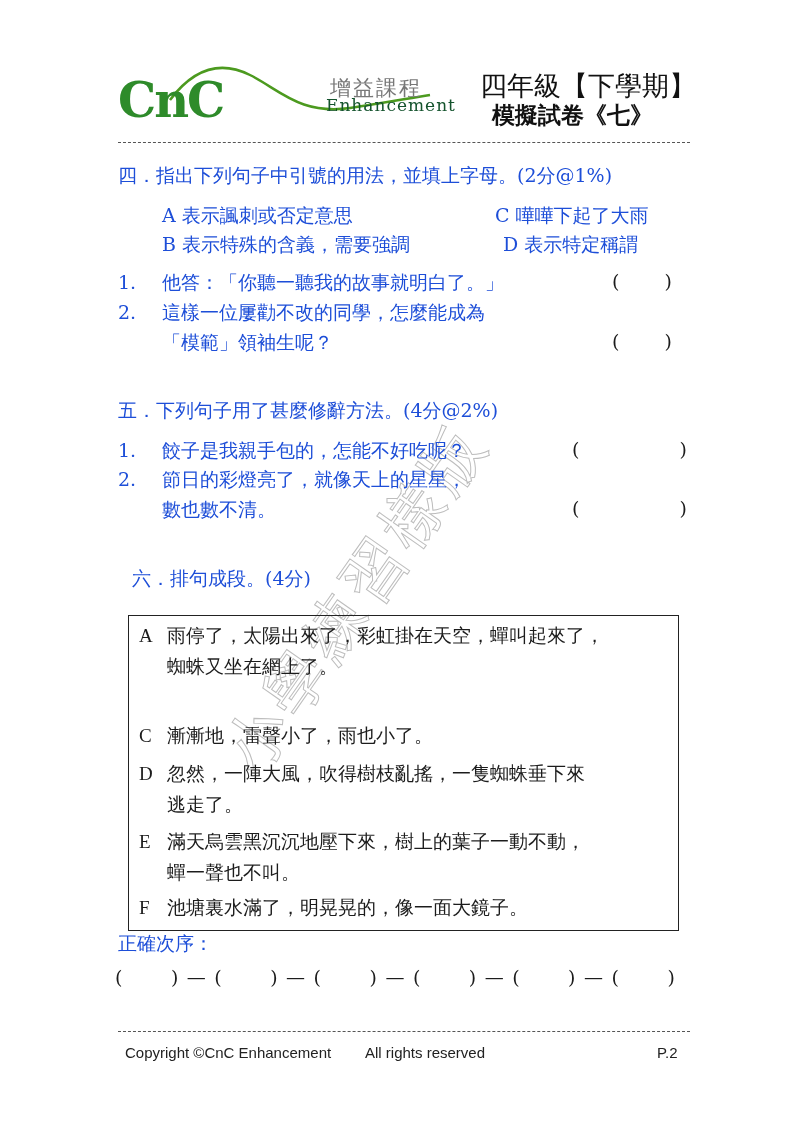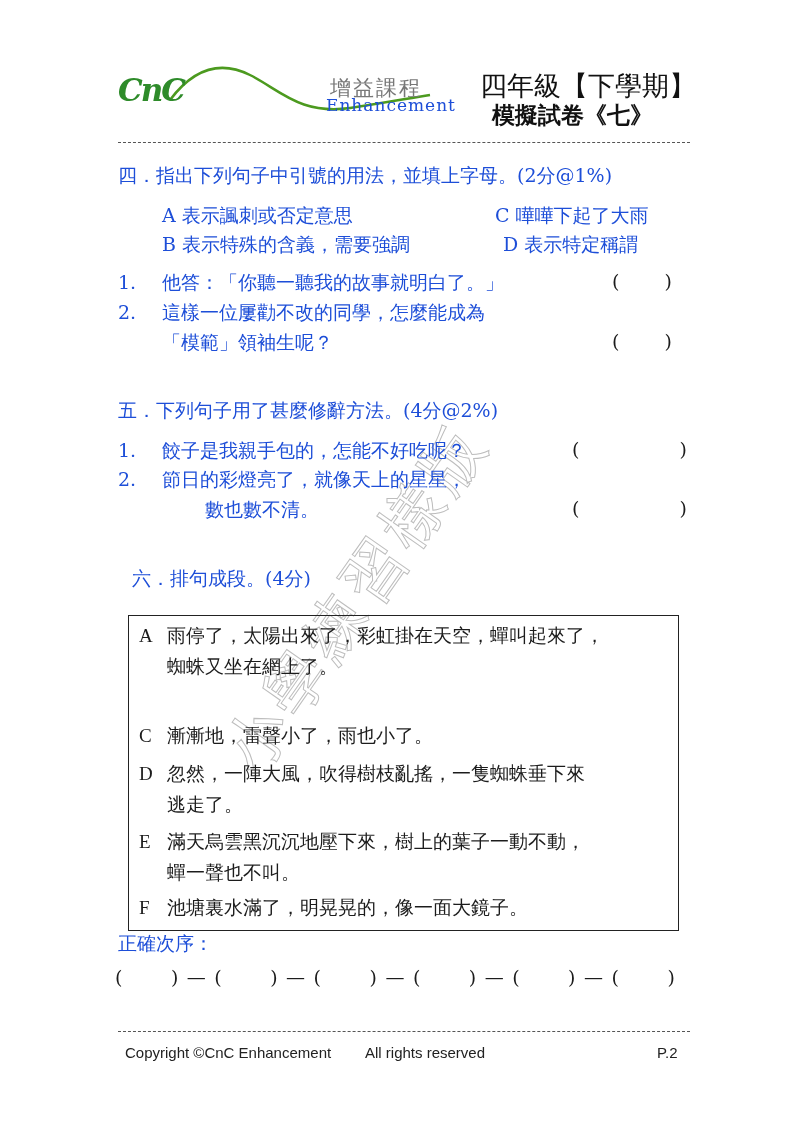--- a/index.html
+++ b/index.html
@@ -1,23 +1,23 @@
 <!DOCTYPE html>
 <html><head>
 <meta charset="utf-8">
 <style>
   html, body { margin:0; padding:0; background:#ffffff; }
   body { width:800px; height:1131px; position:relative; overflow:hidden;
          font-family:"DejaVu Serif","Liberation Serif",serif; color:#222; }
   .abs { position:absolute; }
-  .logo-cnc { left:118px; top:72px; font-family:"DejaVu Serif",serif; font-style:italic;
-              font-weight:bold; font-size:31px; color:#2e8b2a; letter-spacing:-2px; }
+  .logo-cnc { left:118px; top:72px; font-family:"DejaVu Serif",serif; 
+              font-weight:bold; font-size:48px; color:#2e8b2a; letter-spacing:-2px; }
   .logo-curve { left:150px; top:60px; }
   .logo-zh { left:330px; top:74px; font-family:"DejaVu Sans",sans-serif; font-size:21px; color:#777; letter-spacing:2px; }
-  .logo-en { left:326px; top:95px; font-family:"DejaVu Serif",serif; font-size:17px; color:#1d4ed8; letter-spacing:1px; }
+  .logo-en { left:326px; top:95px; font-family:"DejaVu Serif",serif; font-size:17px; color:#14532d; letter-spacing:1px; }
   .title1 { left:480px; top:68px; font-family:"DejaVu Sans",sans-serif; font-size:27px; font-weight:normal; color:#111; }
   .title2 { left:492px; top:100px; font-family:"DejaVu Sans",sans-serif; font-size:23px; font-weight:bold; color:#111; }
   .dash { left:118px; width:572px; border-top:1px dashed #555; height:0; }
   .txt { font-size:19px; line-height:30px; white-space:nowrap; color:#1d4ed8; }
   .paren { font-size:19px; color:#1c1c1c; }
   .box { left:128px; top:603px; width:549px; height:314px; border:1.5px solid #222;margin-top:12px; }
   .opt { position:absolute; left:10px; font-size:19px; line-height:30px; color:#1c1c1c; }
   .opt .letter { display:inline-block; width:28px; font-family:"Liberation Serif",serif; }
   .footer { font-family:"Liberation Sans",sans-serif; font-size:15px; color:#222; }
   .watermark { left:180px; top:560px; transform:rotate(-55deg); transform-origin:left top;
@@ -63,21 +63,21 @@
 <div class="abs txt" style="left:118px; top:395px;">五．下列句子用了甚麼修辭方法。(4分@2%)</div>
 <div class="abs txt" style="left:118px; top:435px;">1.</div>
 <div class="abs txt" style="left:162px; top:435px;">餃子是我親手包的，怎能不好吃呢？</div>
 <div class="abs paren" style="left:572px; top:438px; width:115px; display:flex; justify-content:space-between;">
     <span>(</span>
     <span>)</span>
   </div>
 
 <div class="abs txt" style="left:118px; top:464px;">2.</div>
 <div class="abs txt" style="left:162px; top:464px;">節日的彩燈亮了，就像天上的星星，</div>
-<div class="abs txt" style="left:162px; top:494px;margin-left:43px;">數也數不清。</div>
+<div class="abs txt" style="left:162px; top:494px;">數也數不清。</div>
 <div class="abs paren" style="left:572px; top:497px; width:115px; display:flex; justify-content:space-between;">
     <span>(</span>
     <span>)</span>
   </div>
 
 <div class="abs txt" style="left:132px; top:563px;">六．排句成段。(4分)</div>
 
 <div class="abs box">
   <div class="opt" style="top:4px;">
     <span class="letter">A</span><span>雨停了，太陽出來了，彩虹掛在天空，蟬叫起來了，</span><br>

